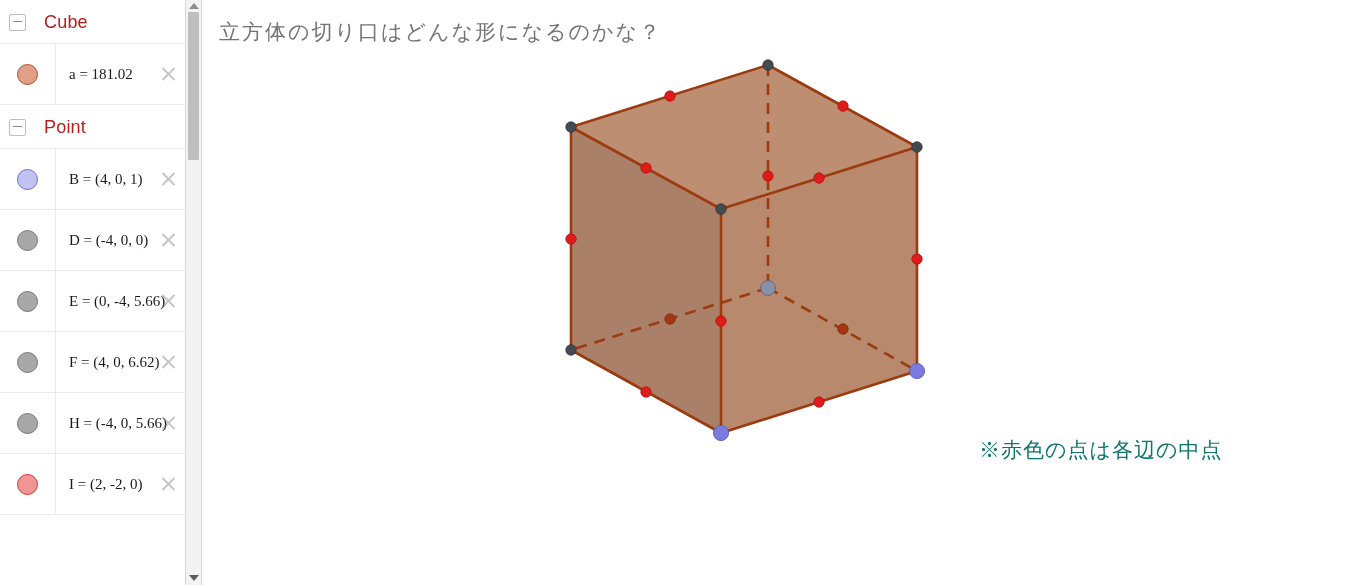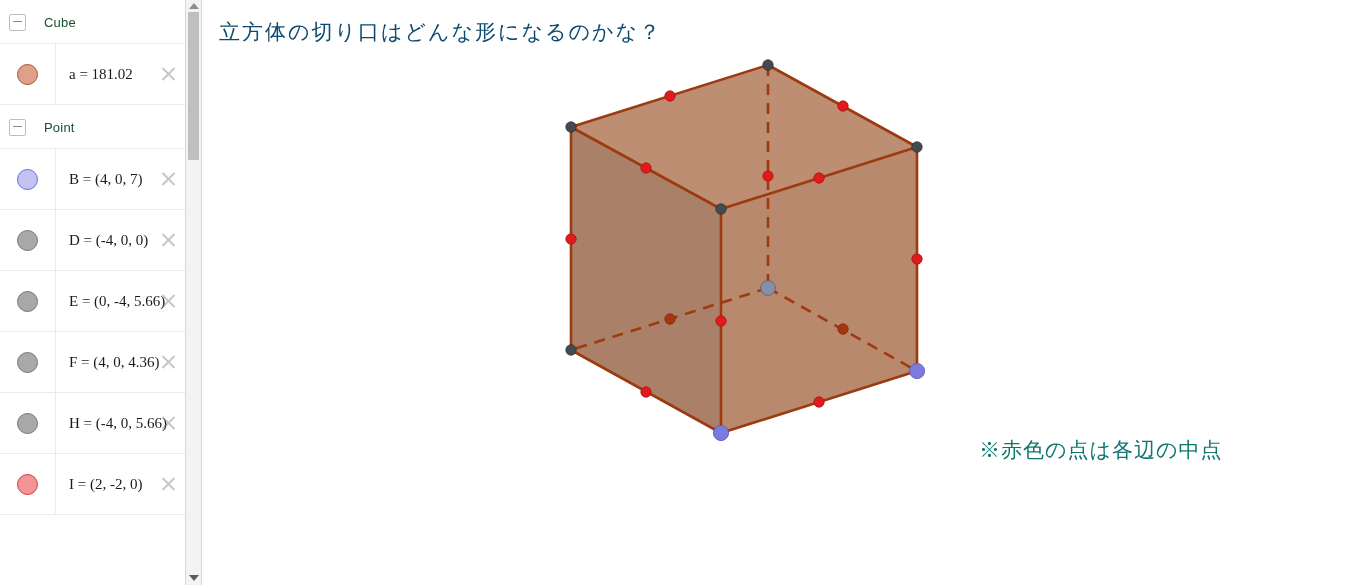--- a/index.html
+++ b/index.html
@@ -48,22 +48,22 @@
     content: "";
     position: absolute;
     left: 3px;
     top: 6px;
     width: 9px;
     height: 1px;
     background: #8a8a8a;
   }
   .group-label {
     margin-left: 18px;
-    font-size: 13px;
-    color: #14532d;
+    font-size: 18px;
+    color: #b91c1c;
     letter-spacing: .2px;
   }
 
   .row {
     height: 62px;
     display: flex;
     align-items: center;
     border-top: 1px solid #eaeaea;
     border-bottom: 1px solid #eaeaea;
     margin-top: -1px;
@@ -161,21 +161,21 @@
     height: 585px;
     background: #ffffff;
     overflow: hidden;
   }
   #title-text {
     position: absolute;
     left: 16px;
     top: 18px;
     font-family: "DejaVu Serif", serif;
     font-size: 21px;
-    color: #0c4a6e;
+    color: #737373;
     letter-spacing: 2px;
     white-space: nowrap;
     text-align: right;
   }
   #caption-text {
     position: absolute;
     left: 776px;
     top: 436px;
     font-family: "DejaVu Serif", serif;
     font-size: 21px;
@@ -206,42 +206,42 @@
         <div class="close-x"></div>
       </div>
       <div class="group-header">
         <div class="collapse-box"></div>
         <span class="group-label">Point</span>
       </div>
       <div class="row">
         <div class="marker-cell">
           <div class="marker m-blue"></div>
         </div>
-        <div class="row-text">B = (4, 0, 7)</div>
+        <div class="row-text">B = (4, 0, 1)</div>
         <div class="close-x"></div>
       </div>
       <div class="row">
         <div class="marker-cell">
           <div class="marker m-gray"></div>
         </div>
         <div class="row-text">D = (-4, 0, 0)</div>
         <div class="close-x"></div>
       </div>
       <div class="row">
         <div class="marker-cell">
           <div class="marker m-gray"></div>
         </div>
         <div class="row-text">E = (0, -4, 5.66)</div>
         <div class="close-x"></div>
       </div>
       <div class="row">
         <div class="marker-cell">
           <div class="marker m-gray"></div>
         </div>
-        <div class="row-text">F = (4, 0, 4.36)</div>
+        <div class="row-text">F = (4, 0, 6.62)</div>
         <div class="close-x"></div>
       </div>
       <div class="row">
         <div class="marker-cell">
           <div class="marker m-gray"></div>
         </div>
         <div class="row-text">H = (-4, 0, 5.66)</div>
         <div class="close-x"></div>
       </div>
       <div class="row">

